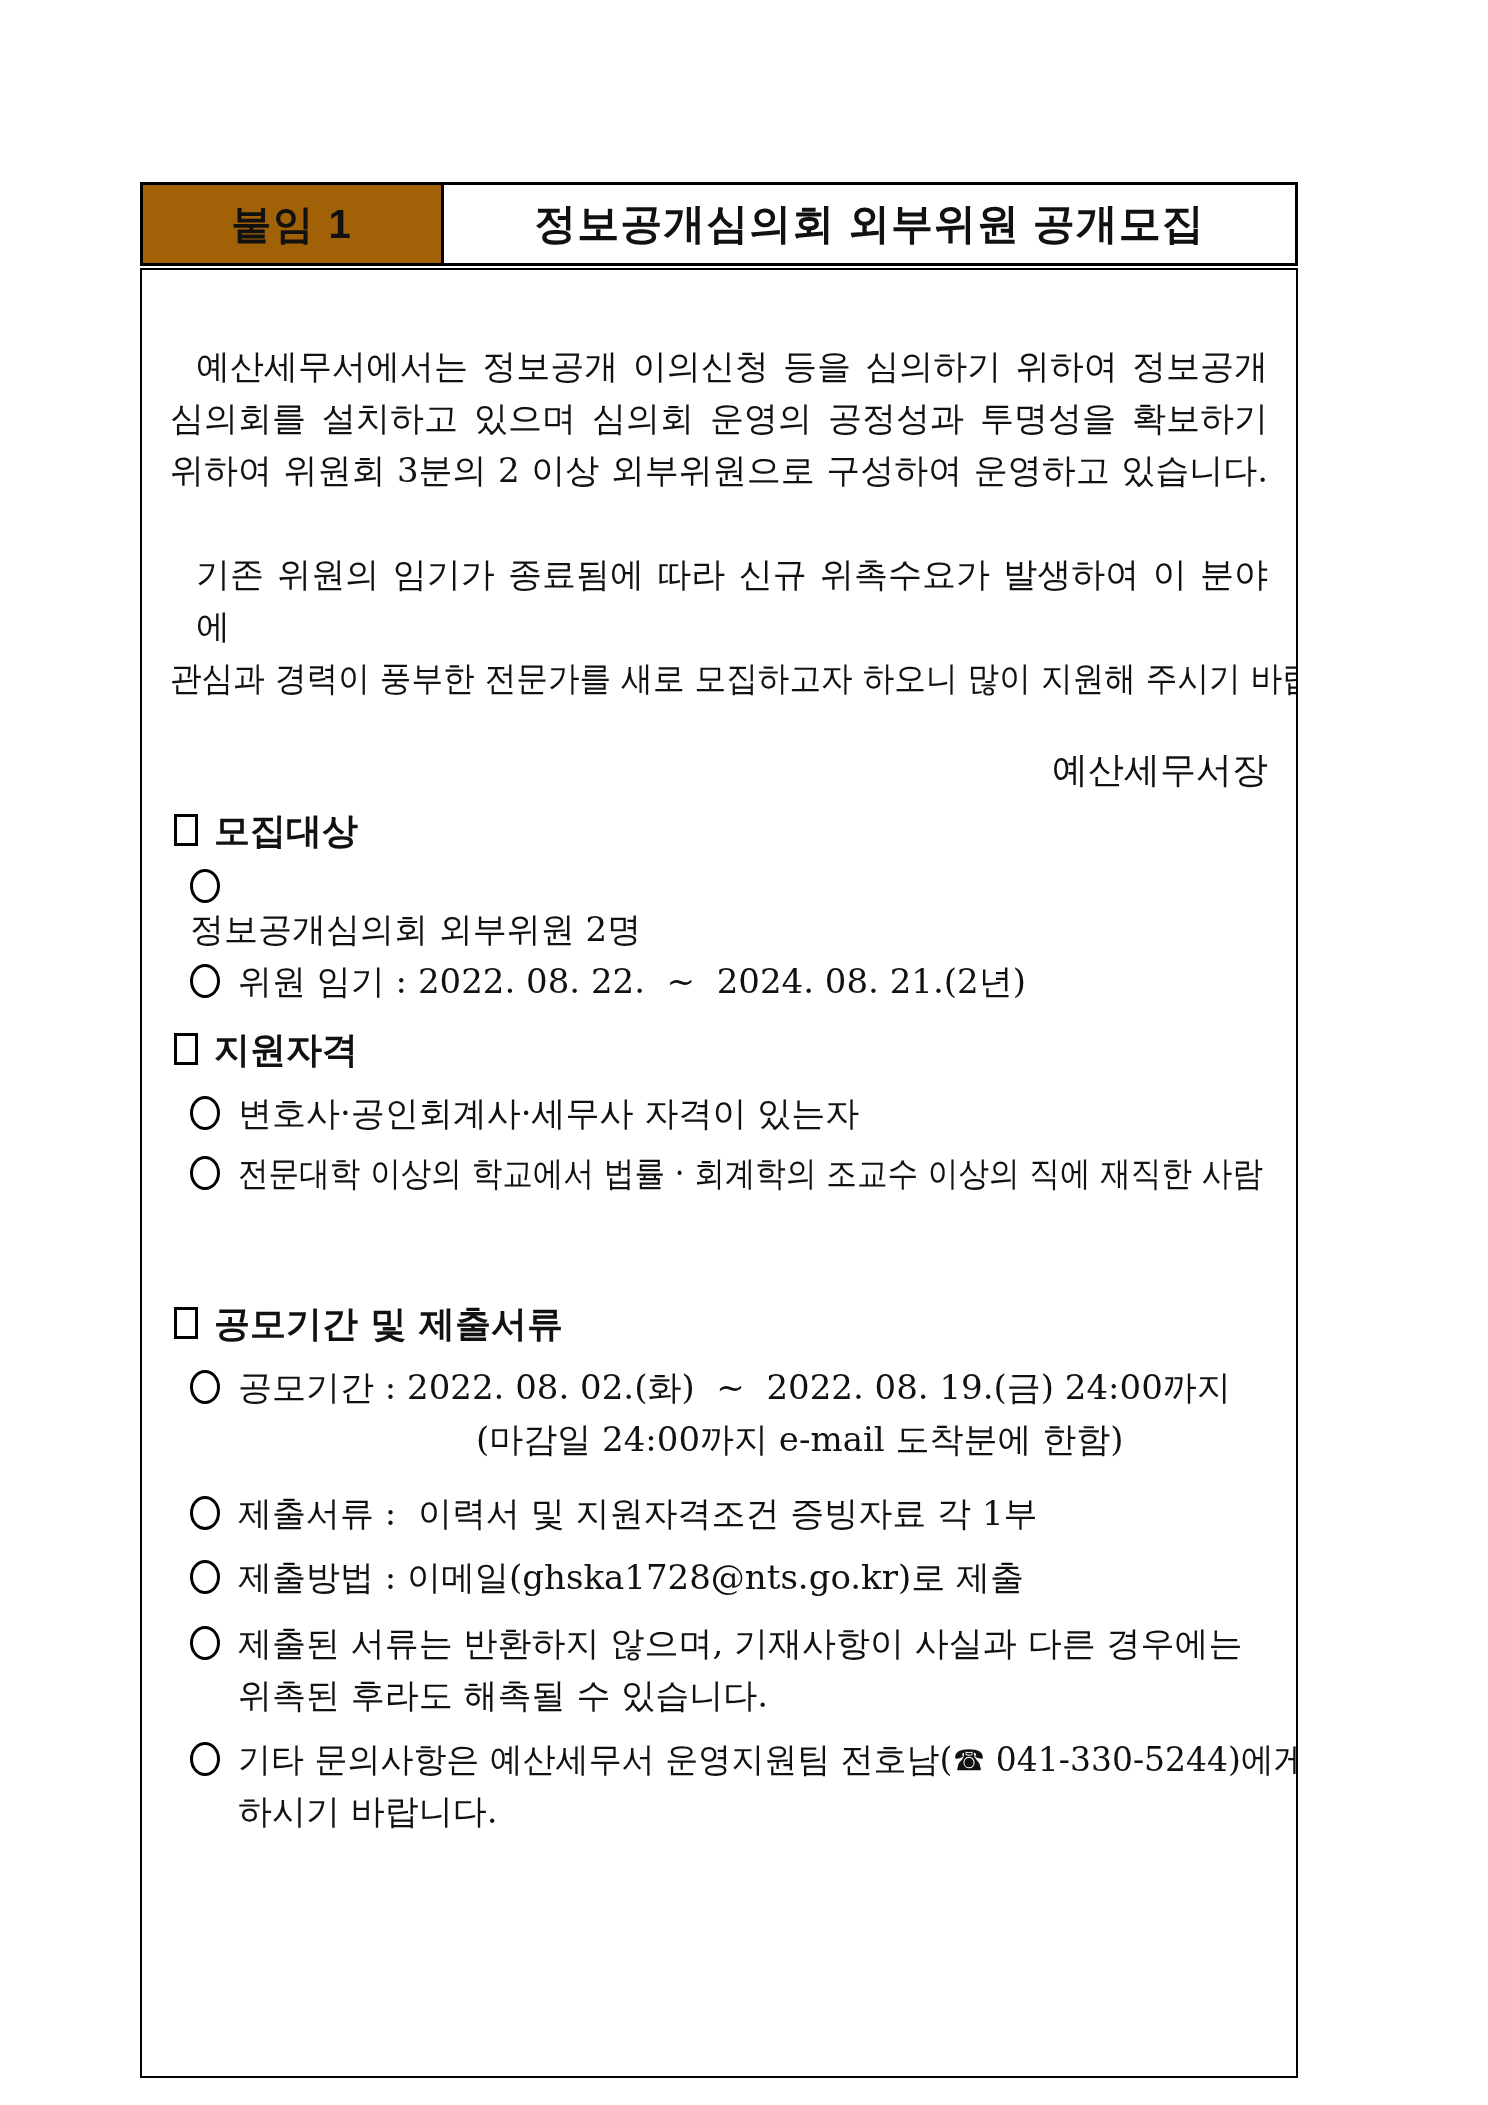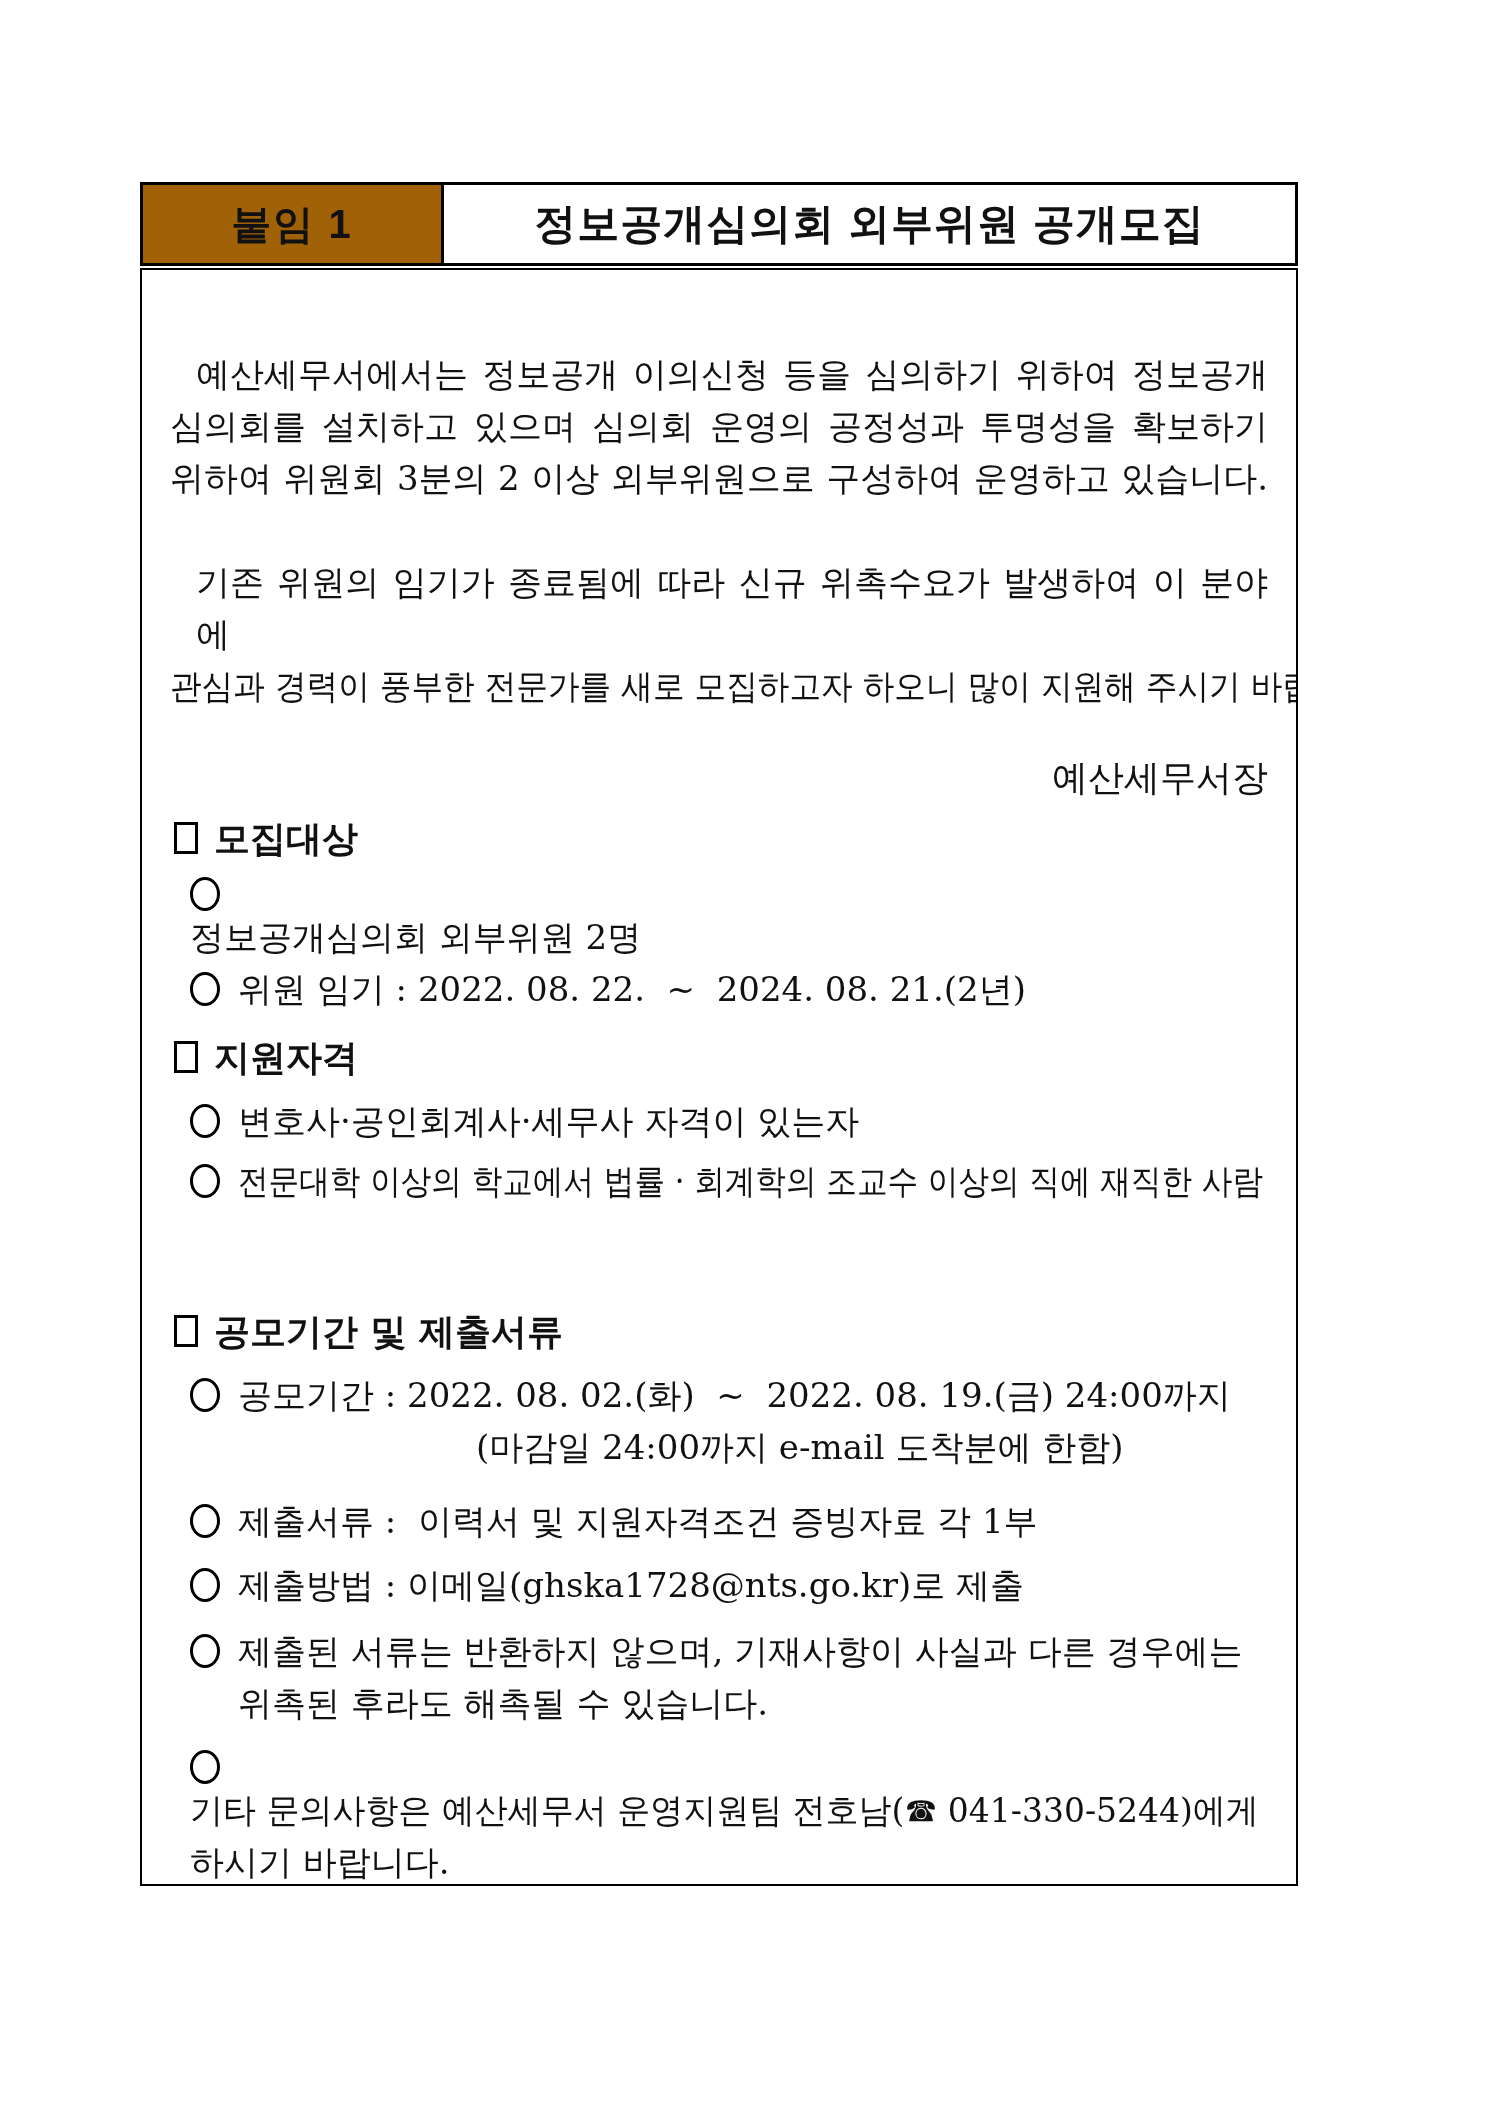--- a/index.html
+++ b/index.html
@@ -29,24 +29,24 @@
   .header-title-cell {
     flex: 1;
     display: flex; align-items: center; justify-content: center;
     font-family: "Liberation Sans", sans-serif;
     font-weight: bold; font-size: 42px; letter-spacing: 1px;
   }
 
   
   .content-box {
     position: absolute; left: 140px; top: 268px;
-    width: 1158px; height: 1618px;
+    width: 1158px; height: 1810px;
     box-sizing: border-box;
     border: 2px solid #000000;
-    padding: 8px 28px;
+    padding: 0 28px;
     overflow: hidden;
   }
 
   .line { font-size: 34px; line-height: 52px; }
   .jline { text-align: justify; text-align-last: justify; }
   .indent { padding-left: 26px; }
   .fit { white-space: nowrap; transform-origin: left center; }
   .sx97 { transform: scaleX(0.97); }
   .sx93 { transform: scaleX(0.93); }
   .sx90 { transform: scaleX(0.90); }
@@ -159,21 +159,21 @@
       </div>
     </div>
 
     <div class="item" style="margin-top:14px;">
       <span class="ring-bullet"></span>
       <div class="item-text">
         <div class="line">제출된 서류는 반환하지 않으며, 기재사항이 사실과 다른 경우에는</div>
         <div class="line">위촉된 후라도 해촉될 수 있습니다.</div>
       </div>
     </div>
-    <div class="item" style="margin-top:12px;flex-direction:column;">
+    <div class="item" style="margin-top:12px;">
       <span class="ring-bullet"></span>
       <div class="item-text">
         <div class="line fit sx97">기타 문의사항은 예산세무서 운영지원팀 전호남(☎ 041-330-5244)에게</div>
         <div class="line">하시기 바랍니다.</div>
       </div>
     </div>
 
   </div>
 </div>
 

